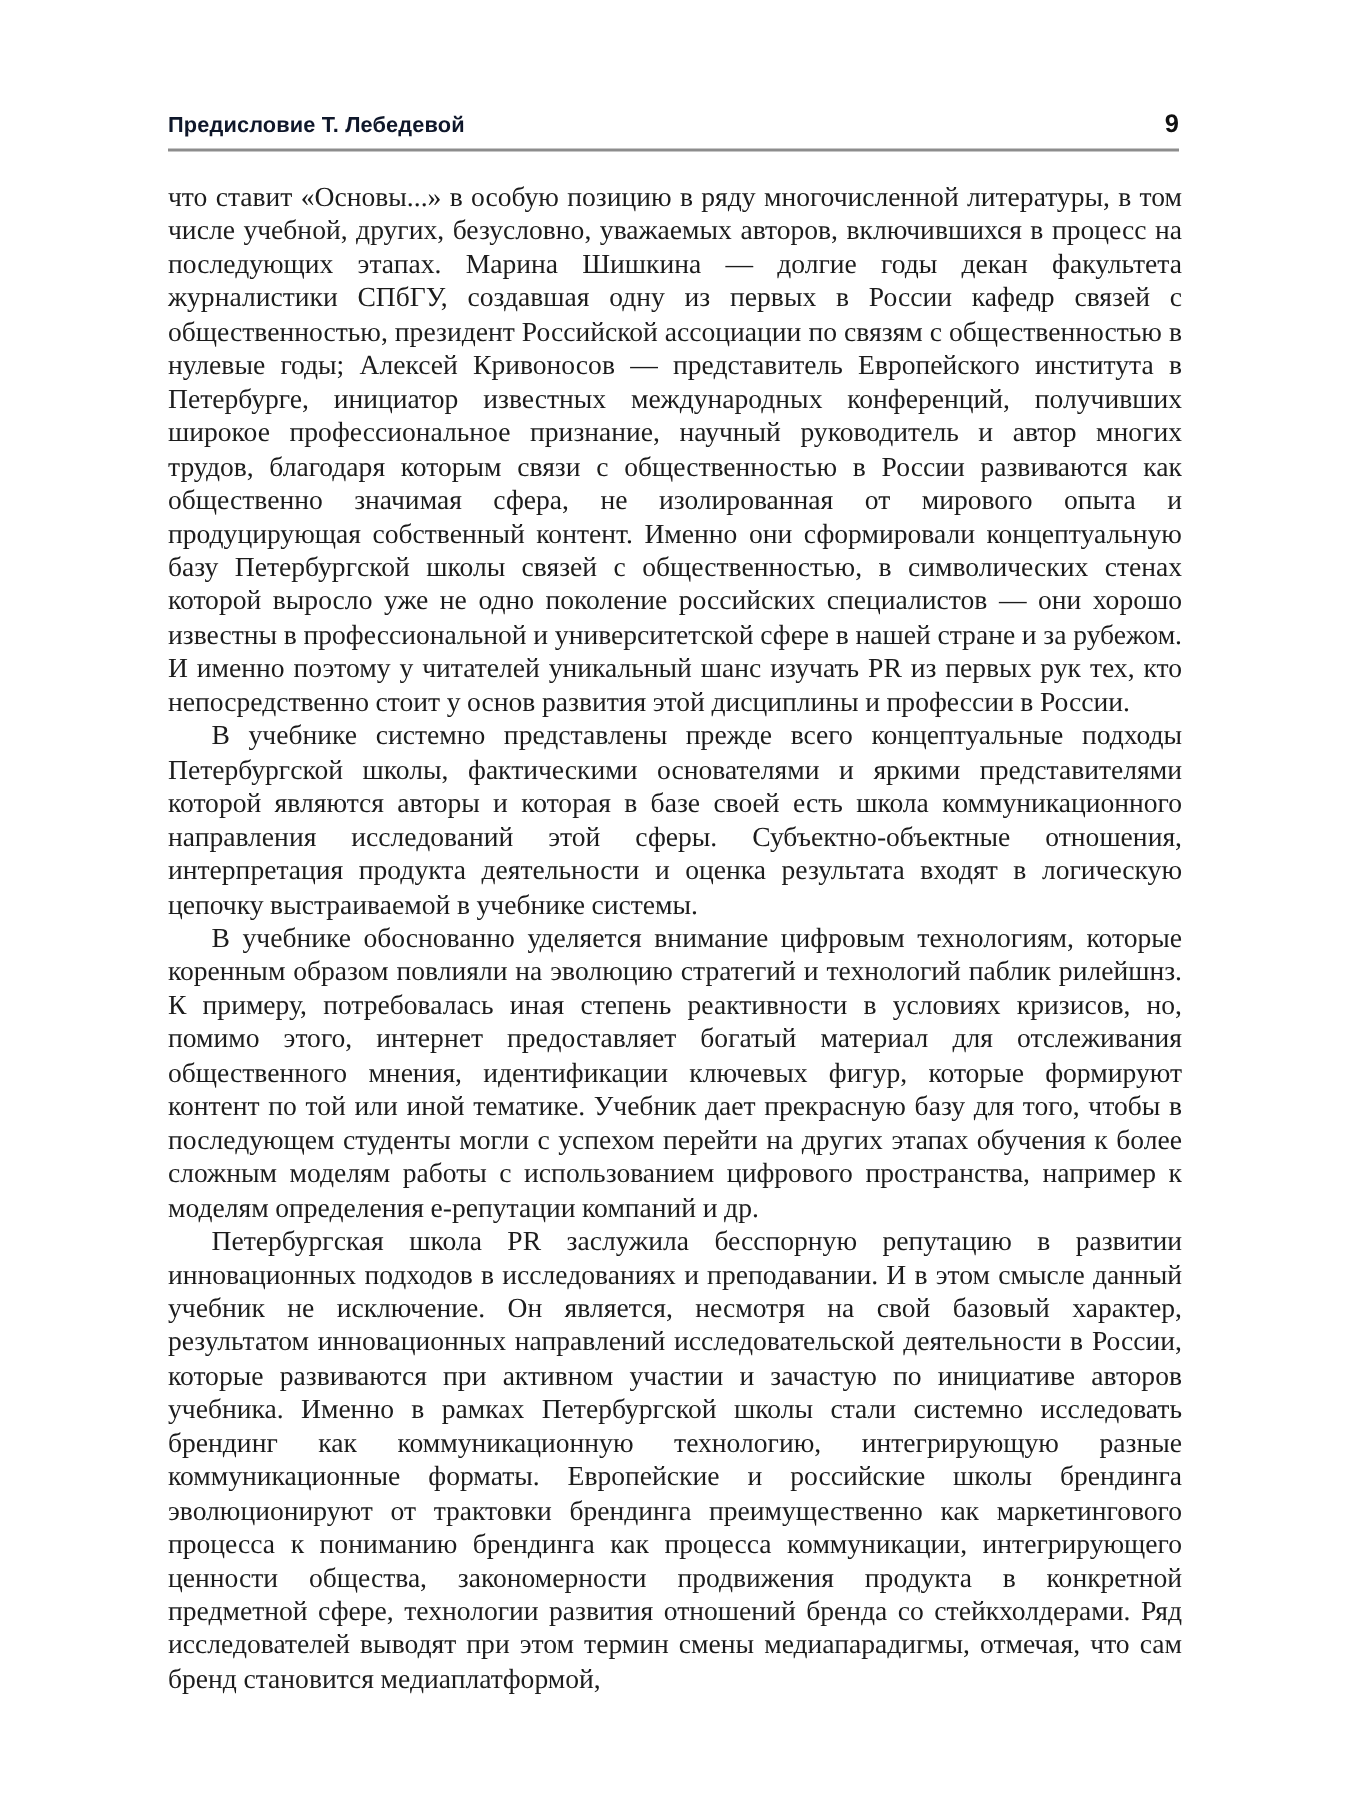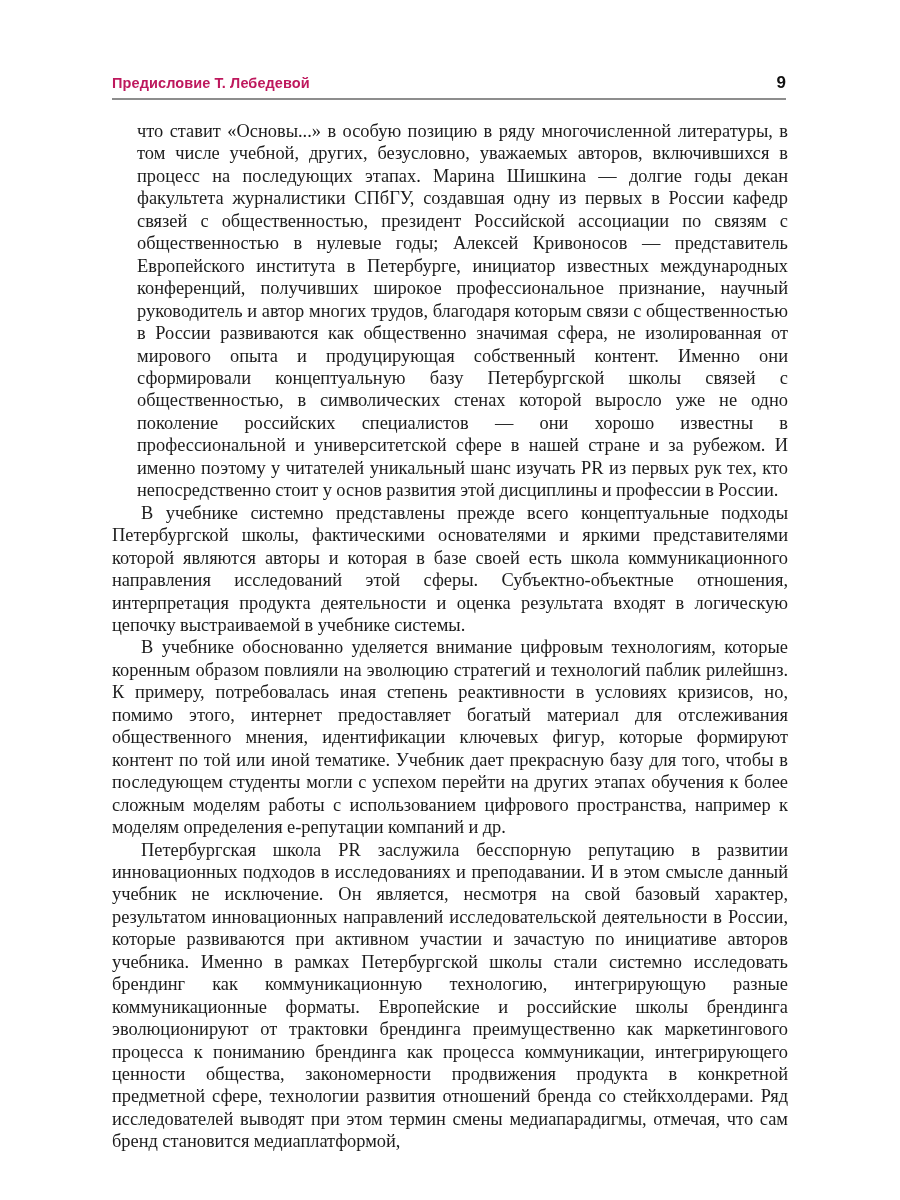--- a/index.html
+++ b/index.html
@@ -35,21 +35,21 @@
     display: flex;
     align-items: baseline;
     justify-content: space-between;
     width: 100%;
   }
   .header-title {
     font-family: "Liberation Sans", "DejaVu Sans", sans-serif;
     font-size: 14.5px;
     font-weight: 600;
     letter-spacing: 0.1px;
-    color: #be185d;
+    color: #0f172a;
     white-space: nowrap;
   }
   .header-folio {
     font-family: "Liberation Sans", "DejaVu Sans", sans-serif;
     font-size: 17px;
     font-weight: 700;
     color: #101010;
     line-height: 1;
   }
   .header-rule {
@@ -71,21 +71,20 @@
     text-align: justify;
     text-justify: inter-word;
     font-size: 18.4px;
     line-height: 22.45px;
     text-indent: 29px;
     hyphens: manual;
     word-spacing: -0.2px;
   }
   p.para.first {
     text-indent: 0;
-    margin-left: 25px;
   }
 </style>
 </head>
 <body>
 
 <div class="page">
 
   <div class="header-block">
     <div class="header-row">
       <span class="header-title">Предисловие Т. Лебедевой</span>

